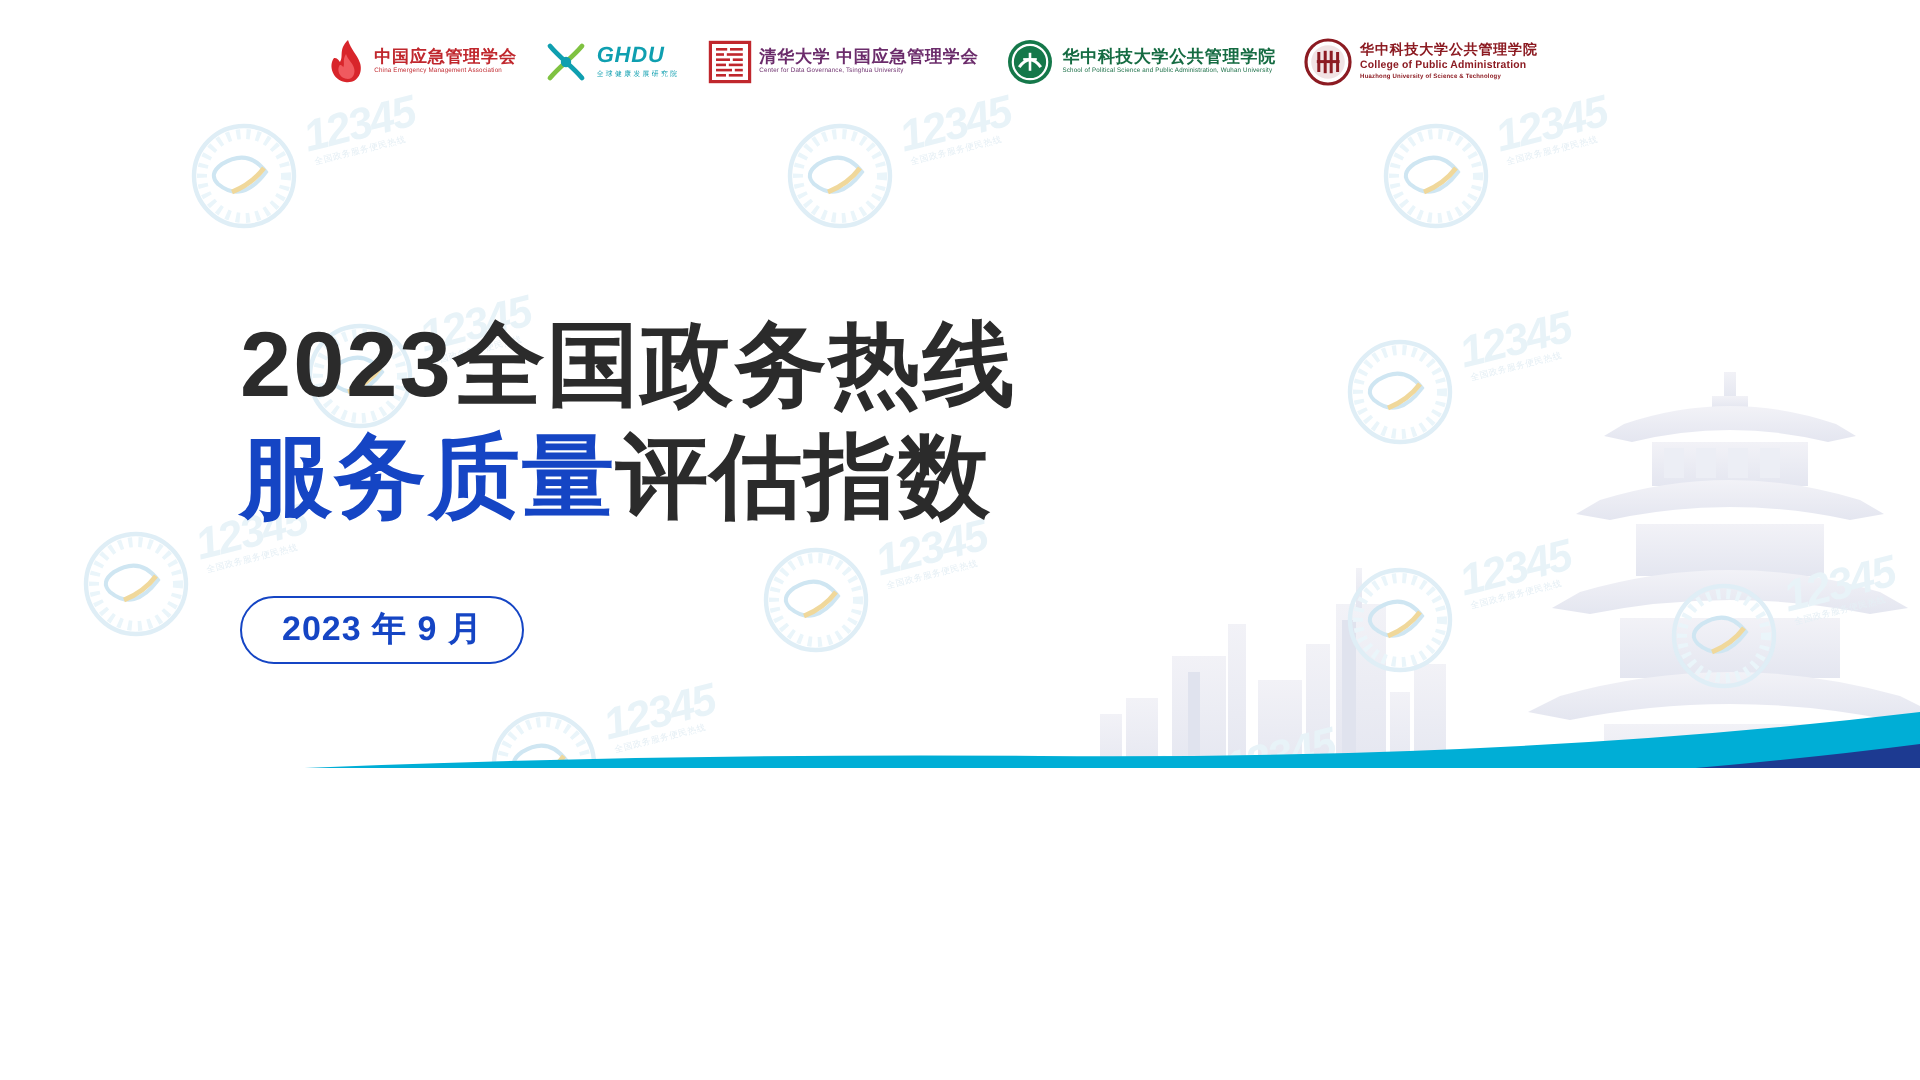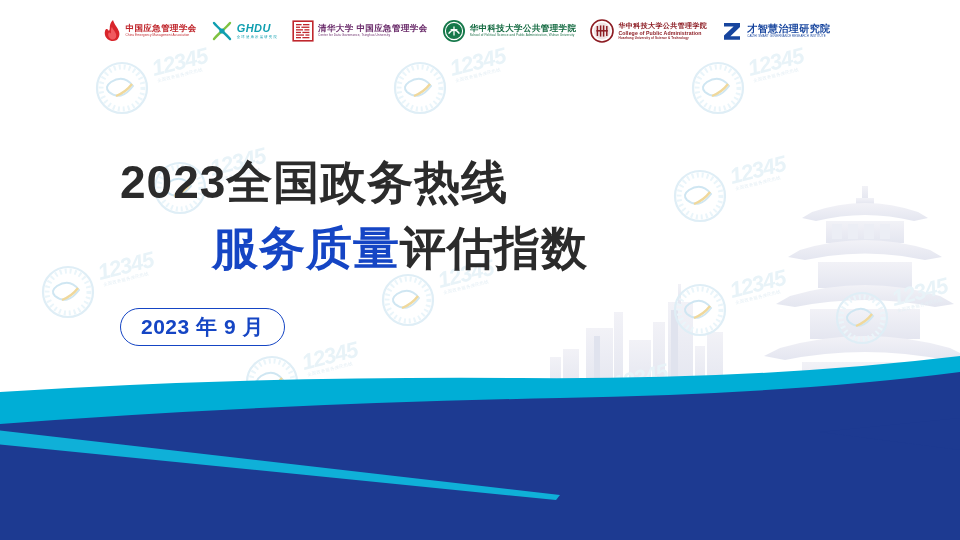--- a/index.html
+++ b/index.html
@@ -3,21 +3,21 @@
 <meta charset="utf-8">
 <title>2023全国政务热线服务质量评估指数</title>
 <style>
   html,body{margin:0;padding:0;}
   body{
     width:960px;height:540px;overflow:hidden;
     background:#ffffff;
     font-family:"Liberation Sans","DejaVu Sans",sans-serif;
     position:relative;
   }
-  .slide{position:absolute;inset:0;width:960px;height:540px;overflow:hidden;background:#fff;}
+  .slide{position:absolute;inset:0;width:960px;height:384px;overflow:hidden;background:#fff;}
   .skyline{position:absolute;inset:0;width:960px;height:540px;z-index:2;pointer-events:none;}
   .watermarks{position:absolute;inset:0;width:960px;height:540px;z-index:3;pointer-events:none;}
   .waves{position:absolute;left:0;top:0;width:960px;height:540px;z-index:4;pointer-events:none;}
 
   
   .logo-bar{
     position:absolute;top:14px;left:0;right:0;z-index:8;
     display:flex;justify-content:center;align-items:center;gap:14px;
     padding-right:28px;
   }
@@ -40,26 +40,26 @@
   .l-maroon .logo-en2{color:#8c1b22;font-size:3px;margin-top:1px;}
   .l-blue .logo-cn{color:#17459e;font-size:10px;}
   .l-blue .logo-en{color:#17459e;font-size:2.9px;}
 
   
   .content{position:absolute;z-index:9;left:120px;top:156px;width:560px;}
   .title-line{
     font-size:46px;font-weight:bold;letter-spacing:1px;line-height:1.17;
     color:#2b2b2b;white-space:nowrap;
   }
-  .title-line.l2{margin-top:12px;text-align:center;}
+  .title-line.l2{margin-top:2px;}
   .hl{color:#1545c4;}
   .date-badge{
     display:inline-block;margin-top:32px;
     border:1.6px solid #1545c4;border-radius:22px;
-    color:#1545c4;font-size:21px;font-weight:bold;
+    color:#1545c4;font-size:17px;font-weight:bold;
     padding:7px 20px 8px;letter-spacing:.5px;line-height:1;
   }
 </style>
 </head>
 <body>
 
 <div class="slide">
 
   <svg class="skyline" viewBox="0 0 960 540">
     <defs>
@@ -221,29 +221,20 @@
           <path d="M6.4 11.8 L17.8 11.8"></path>
         </g>
       </svg>
       <div class="logo-txt">
         <span class="logo-cn">华中科技大学公共管理学院</span>
         <span class="logo-en">College of Public Administration</span>
         <span class="logo-en logo-en2">Huazhong University of Science &amp; Technology</span>
       </div>
     </div>
 
-    <div class="logo l-blue">
-      <svg class="logo-mark" width="22" height="22" viewBox="0 0 22 22">
-        <path d="M3 3 L19 3 L19 7 L9.4 16.2 L19 16.2 L19 19.8 L3 19.8 L3 15.6 L12.6 6.6 L3 6.6 Z" fill="#17459e"></path>
-      </svg>
-      <div class="logo-txt">
-        <span class="logo-cn">才智慧治理研究院</span>
-        <span class="logo-en">CAIZHI SMART GOVERNANCE RESEARCH INSTITUTE</span>
-      </div>
-    </div>
 
   </div>
 
   <div class="content">
     <div class="title-line l1">2023全国政务热线</div>
     <div class="title-line l2"><span class="hl">服务质量</span><span>评估指数</span></div>
     <div class="date-badge">2023 年 9 月</div>
   </div>
 
 </div>

